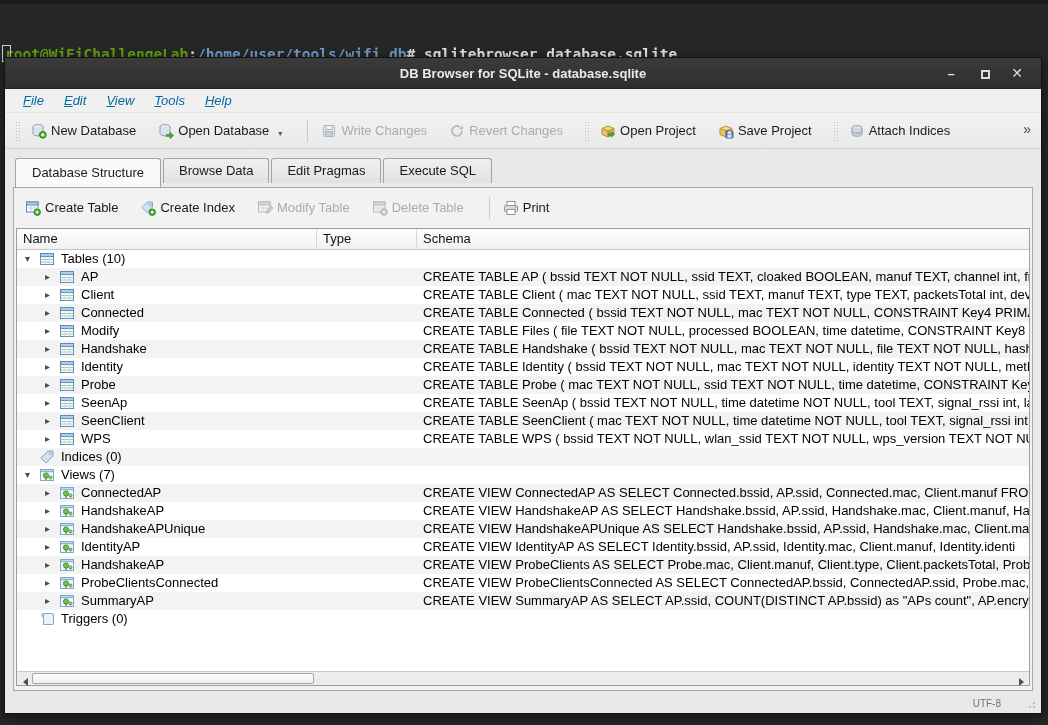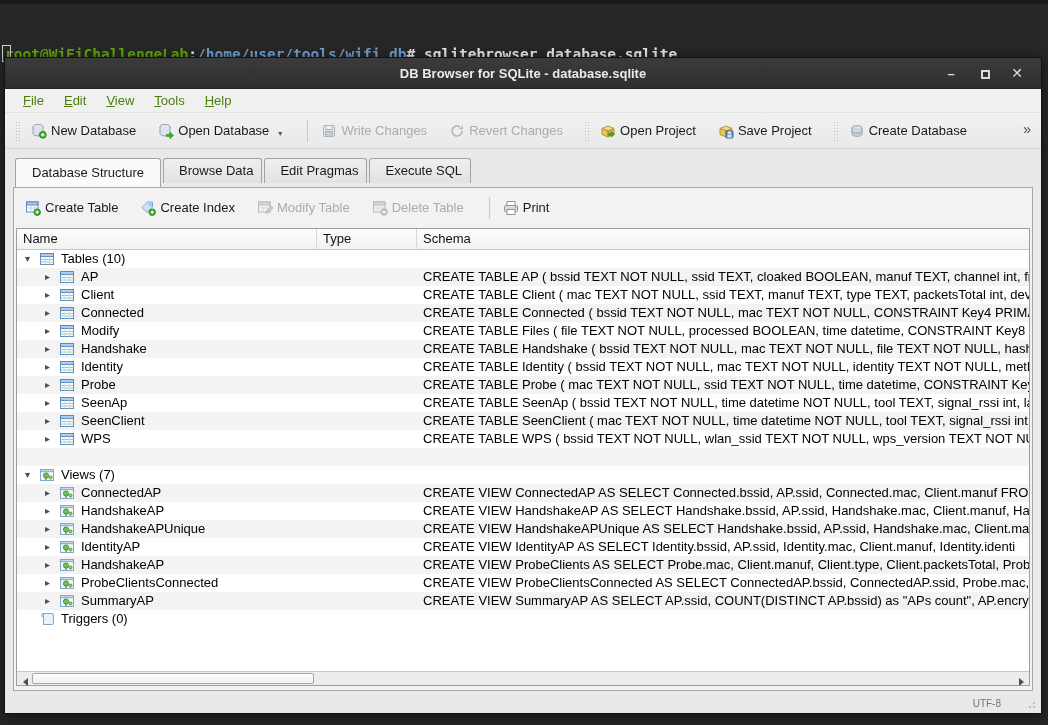--- a/index.html
+++ b/index.html
@@ -28,40 +28,40 @@
     color:#eceae6; font-size:13px; font-weight:bold; }
   .win-btn { position:absolute; top:0; width:24px; height:31px; text-align:center;
     line-height:31px; color:#dcdcdc; font-size:13px; cursor:default; }
   .wb-min { right:78px; font-weight:bold; }
   .wb-max { right:44px; }
   .wb-max .sq { display:inline-block; width:9px; height:9px; border:2px solid #dcdcdc; vertical-align:middle; }
   .wb-close { right:12px; font-size:14px; }
   
   .menubar { position:absolute; top:31px; left:0; right:0; height:24px; background:#f0f0f0;
     border-bottom:1px solid #e2e2e2; padding-left:8px; }
-  .menu-item { display:inline-block; padding:0 10px; line-height:24px; font-size:13px; color:#4d7c0f; }
+  .menu-item { display:inline-block; padding:0 10px; line-height:24px; font-size:13px; color:#0369a1;font-style:italic; }
   .menu-item::first-letter { text-decoration:underline; }
   
   .toolbar { position:absolute; top:55px; left:0; right:0; height:36px;
     background:linear-gradient(#f2f2f2,#e9e9e9); border-bottom:1px solid #d6d6d6;
     display:flex; align-items:center; padding-left:6px; }
   .tb-handle { width:7px; height:20px; margin:0 4px;
     background-image:radial-gradient(#bdbdbd 35%, transparent 40%);
     background-size:3px 3px; }
   .tb-sep { width:1px; height:22px; background:#c9c9c9; margin:0 8px; }
   .tb-btn { display:flex; align-items:center; padding:4px 5px; margin-right:12px;
     font-size:13px; color:#1a1a1a; border-radius:3px; }
   .tb-btn.disabled { color:#ababab; }
   .tb-icon { width:17px; height:16px; margin-right:3px; display:inline-flex; }
   .tb-icon svg { width:16px; height:16px; }
   .tb-dd { font-size:8px; color:#555; margin-left:9px; align-self:flex-end; padding-bottom:1px; }
   .tb-overflow { position:absolute; right:10px; top:8px; font-size:14px; color:#444; }
   
   .tabrow { position:absolute; top:100px; left:10px; height:30px; display:flex; align-items:flex-start; z-index:3; }
-  .tab { padding:4px 8px 5px 15px; font-size:13px; color:#1a1a1a;
+  .tab { padding:4px 15px 5px 15px; font-size:13px; color:#1a1a1a;
     background:linear-gradient(#efefef,#e2e2e2); border:1px solid #a3a3a3; border-bottom:none;
     border-radius:3px 3px 0 0; margin-right:2px; }
   .tab.active { background:#fafafa; padding:6px 16px 7px 16px; margin-bottom:-1px; }
   
   .pane { position:absolute; left:8px; right:8px; top:129px; bottom:22px;
     background:#f2f2f2; border:1px solid #a8a8a8; }
   .inner-toolbar { position:absolute; top:3px; left:4px; right:4px; height:33px;
     display:flex; align-items:center; padding-left:2px; }
   
   .tree { position:absolute; left:2px; right:2px; top:40px; bottom:4px;
@@ -194,21 +194,21 @@
       </div>
       <div class="tb-handle"></div>
       <div class="tb-btn">
         <span class="tb-icon">
           <svg viewBox="0 0 16 16">
             <ellipse cx="8" cy="5" rx="5" ry="2.3" fill="#dfe3e8" stroke="#97a0aa"></ellipse>
             <path d="M3 5v6c0 1.3 2.2 2.3 5 2.3s5-1 5-2.3V5" fill="#ced5dc" stroke="#97a0aa"></path>
             <path d="M3 8c0 1.3 2.2 2.3 5 2.3S13 9.3 13 8" fill="none" stroke="#97a0aa"></path>
           </svg>
         </span>
-        <span class="tb-label">Create Database</span>
+        <span class="tb-label">Attach Indices</span>
       </div>
     </div>
 
   <div class="tabrow">
       <div class="tab active">Database Structure</div>
       <div class="tab">Browse Data</div>
       <div class="tab">Edit Pragmas</div>
       <div class="tab">Execute SQL</div>
     </div>
 
@@ -451,20 +451,30 @@
                   <path d="M1.5 8.5h13M1.5 11h13" stroke="#9fce9f" fill="none"></path>
                   <path d="M6 5.5v8M10.5 5.5v8" stroke="#c4d8e9" fill="none"></path>
                 </svg>
               </span>
               <span class="tlabel">WPS</span>
             </div>
             <div class="tcell type-cell"></div>
             <div class="tcell schema-cell">CREATE TABLE WPS ( bssid TEXT NOT NULL, wlan_ssid TEXT NOT NULL, wps_version TEXT NOT NULL,</div>
           </div>
           <div class="trow alt">
+            <div class="tcell name-cell" style="padding-left: 8px;">
+              <span class="arrow"></span>
+              <span class="ticon">
+                <svg viewBox="0 0 16 16">
+                  <path d="M2 9 9 2h5v5L7 14z" fill="#cfe3f5" stroke="#7fa8cc"></path>
+                  <circle cx="11.5" cy="4.5" r="1.2" fill="#fff" stroke="#7fa8cc"></circle>
+                </svg>
+              </span>
+              <span class="tlabel">Indices (0)</span>
+            </div>
             <div class="tcell type-cell"></div>
             <div class="tcell schema-cell"></div>
           </div>
           <div class="trow">
             <div class="tcell name-cell" style="padding-left: 8px;">
               <span class="arrow">▾</span>
               <span class="ticon">
                 <svg viewBox="0 0 16 16">
                   <rect x="1.5" y="2.5" width="13" height="11" fill="#f4faf2" stroke="#7fa8cc"></rect>
                   <rect x="1.5" y="2.5" width="13" height="2.2" fill="#c4d9ee" stroke="#7fa8cc"></rect>

